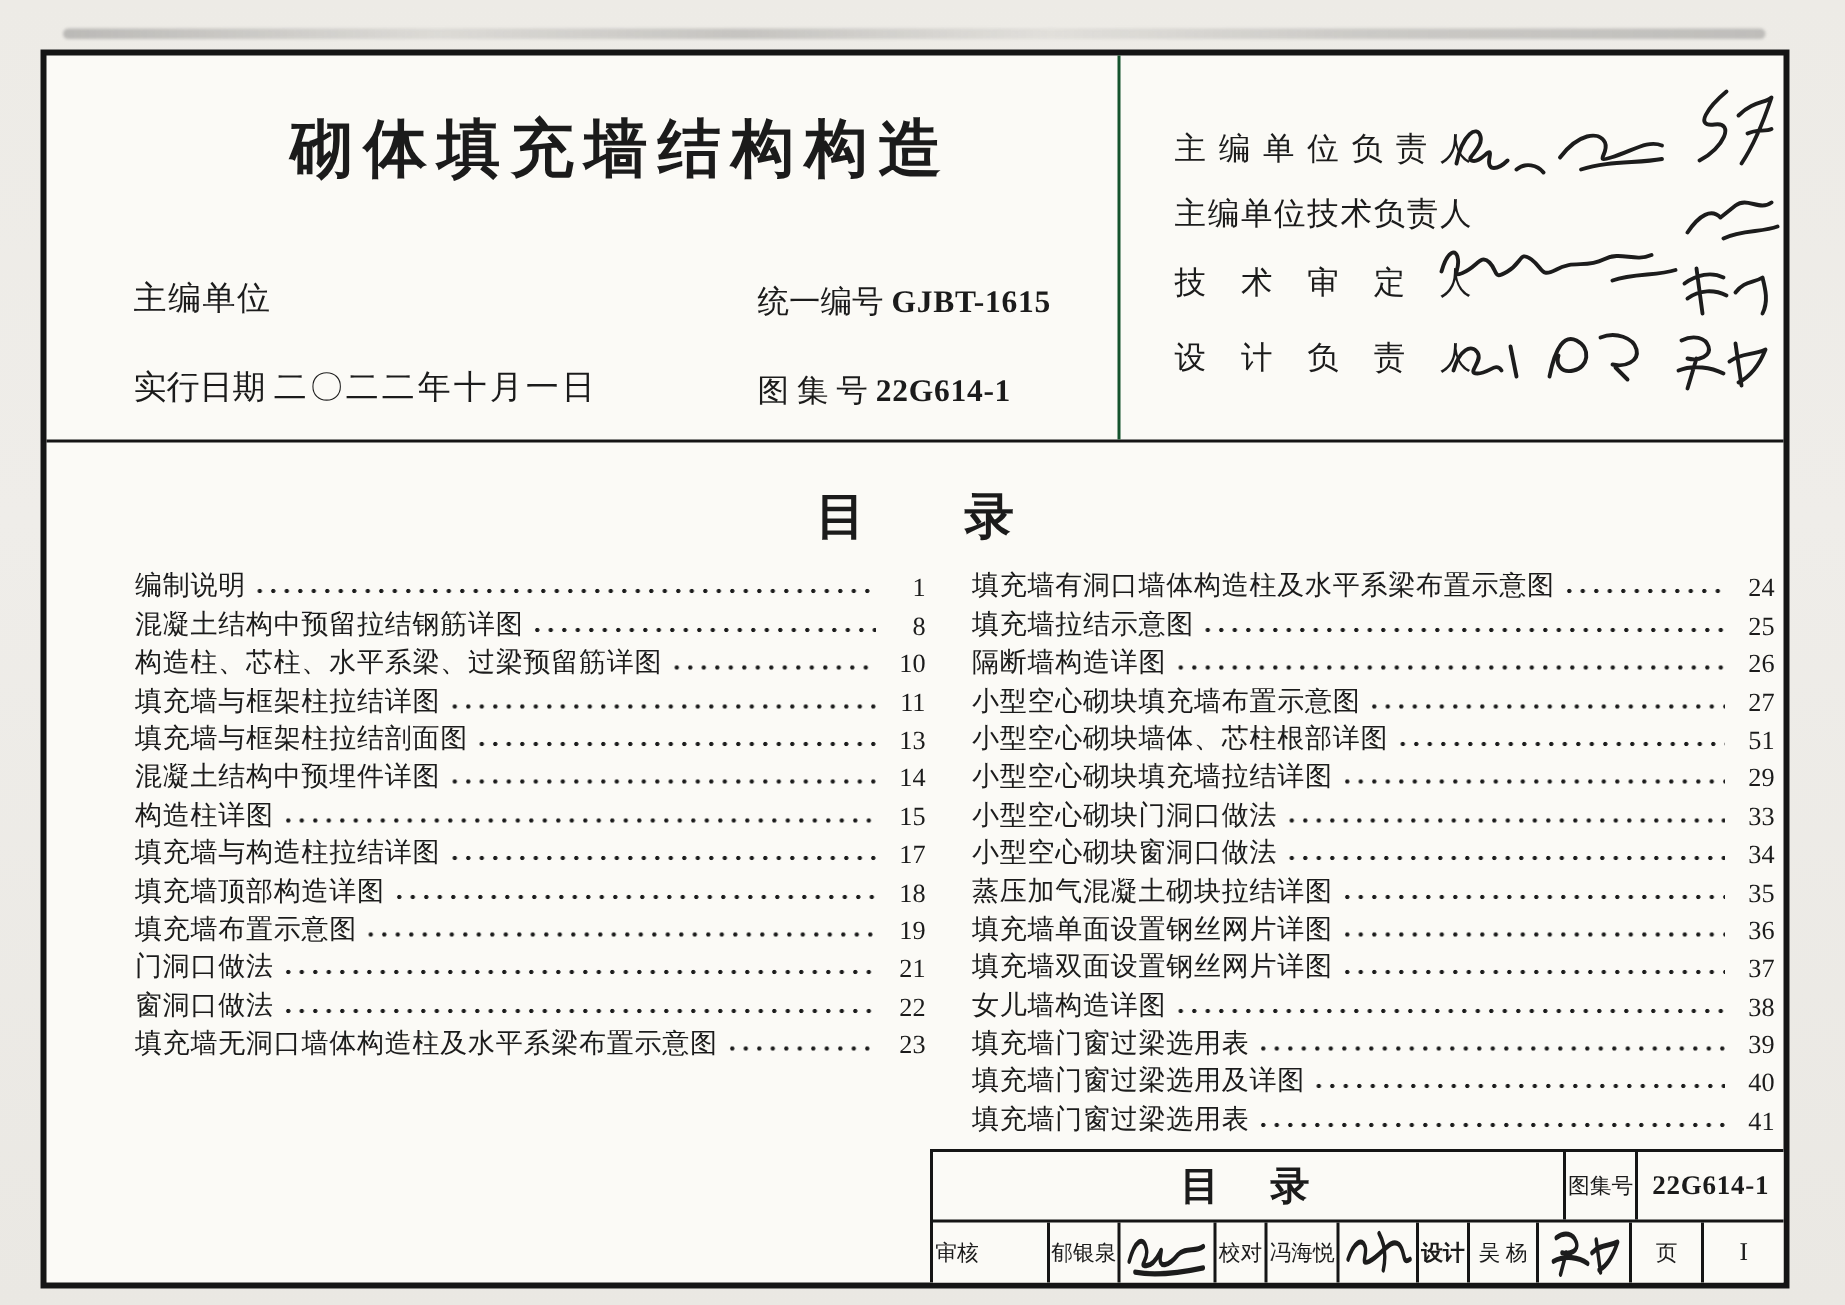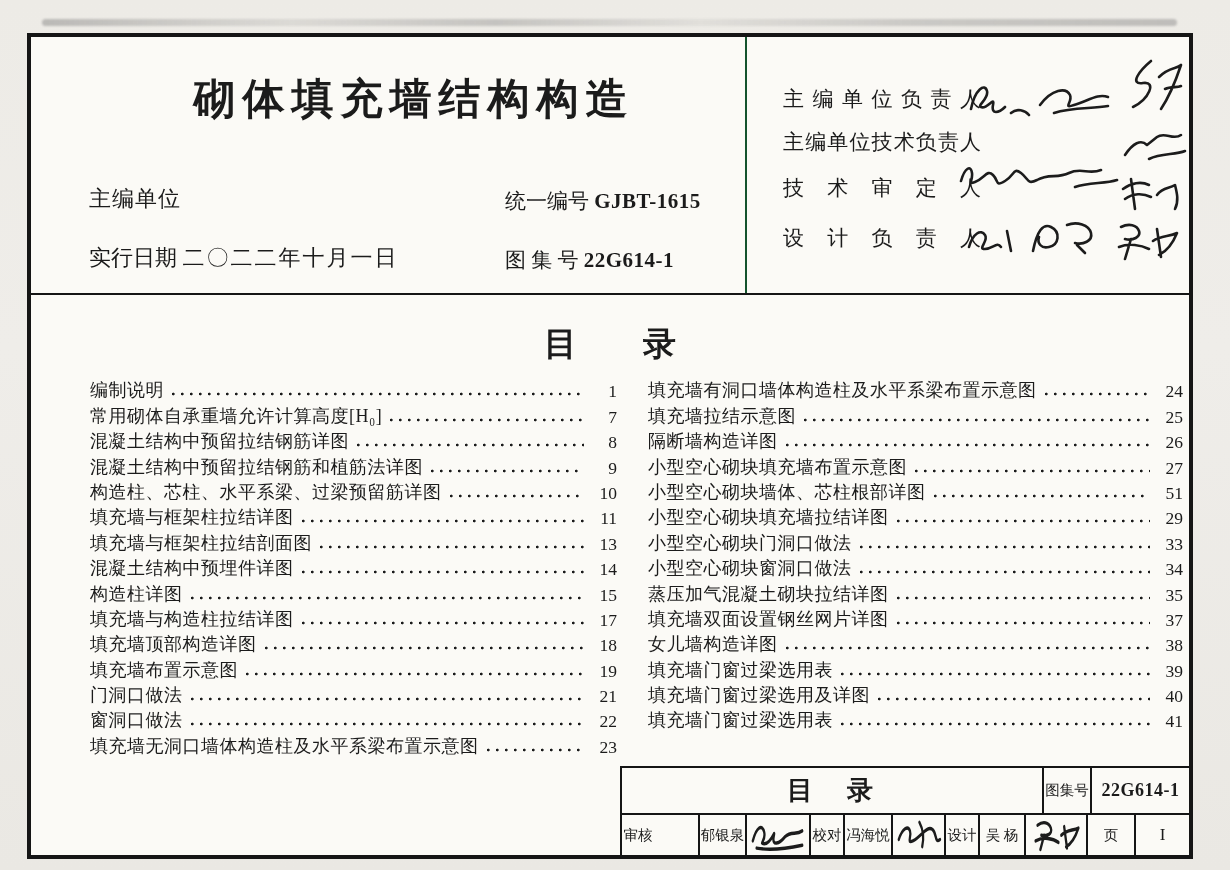--- a/index.html
+++ b/index.html
@@ -78,21 +78,21 @@
   }
   .tb-cell:first-child { border-left:none; }
   .tb-sheet-title {
     width:420px; font-family:"Liberation Sans","DejaVu Sans",sans-serif;
     font-weight:700; font-size:26px; letter-spacing:4px;
   }
   .tb-atlas-label { width:48px; }
   .tb-atlas-value { flex:1; font-size:18px; font-weight:600; letter-spacing:.5px; }
   .tb-c1 { width:32px; } .tb-c2 { width:47px;margin-left:44px; } .tb-c3 { width:64px; }
   .tb-c4 { width:34px; } .tb-c5 { width:48px; } .tb-c6 { width:53px; }
-  .tb-c7 { width:34px; } .tb-c8 { width:46px; } .tb-c9 { width:62px; }
+  .tb-c7 { width:34px;font-weight:bold; } .tb-c8 { width:46px; } .tb-c9 { width:62px; }
   .tb-c10 { width:48px; } .tb-c11 { flex:1; font-size:17px; }
   .tb-sig svg { display:block; width:92%; height:86%; }
   .tb-sig path { stroke:#1c1c1c; stroke-width:2.4; fill:none; stroke-linecap:round; stroke-linejoin:round; }
 </style>
 </head>
 <body>
 
 <div class="page">
   <div class="scan-smudge"></div>
 
@@ -177,33 +177,23 @@
     <div class="toc">
       <div class="toc-heading">目　　录</div>
       <div class="toc-columns">
         <div class="toc-col toc-col-left">
             <div class="toc-row">
               <span class="toc-title">编制说明</span>
               <span class="toc-dots"></span>
               <span class="toc-page">1</span>
             </div>
             <div class="toc-row">
-              <span class="toc-title">常用砌体自承重墙允许计算高度[H₀]</span>
-              <span class="toc-dots"></span>
-              <span class="toc-page">7</span>
-            </div>
-            <div class="toc-row">
               <span class="toc-title">混凝土结构中预留拉结钢筋详图</span>
               <span class="toc-dots"></span>
               <span class="toc-page">8</span>
-            </div>
-            <div class="toc-row">
-              <span class="toc-title">混凝土结构中预留拉结钢筋和植筋法详图</span>
-              <span class="toc-dots"></span>
-              <span class="toc-page">9</span>
             </div>
             <div class="toc-row">
               <span class="toc-title">构造柱、芯柱、水平系梁、过梁预留筋详图</span>
               <span class="toc-dots"></span>
               <span class="toc-page">10</span>
             </div>
             <div class="toc-row">
               <span class="toc-title">填充墙与框架柱拉结详图</span>
               <span class="toc-dots"></span>
               <span class="toc-page">11</span>
@@ -292,20 +282,25 @@
             </div>
             <div class="toc-row">
               <span class="toc-title">小型空心砌块窗洞口做法</span>
               <span class="toc-dots"></span>
               <span class="toc-page">34</span>
             </div>
             <div class="toc-row">
               <span class="toc-title">蒸压加气混凝土砌块拉结详图</span>
               <span class="toc-dots"></span>
               <span class="toc-page">35</span>
+            </div>
+            <div class="toc-row">
+              <span class="toc-title">填充墙单面设置钢丝网片详图</span>
+              <span class="toc-dots"></span>
+              <span class="toc-page">36</span>
             </div>
             <div class="toc-row">
               <span class="toc-title">填充墙双面设置钢丝网片详图</span>
               <span class="toc-dots"></span>
               <span class="toc-page">37</span>
             </div>
             <div class="toc-row">
               <span class="toc-title">女儿墙构造详图</span>
               <span class="toc-dots"></span>
               <span class="toc-page">38</span>

